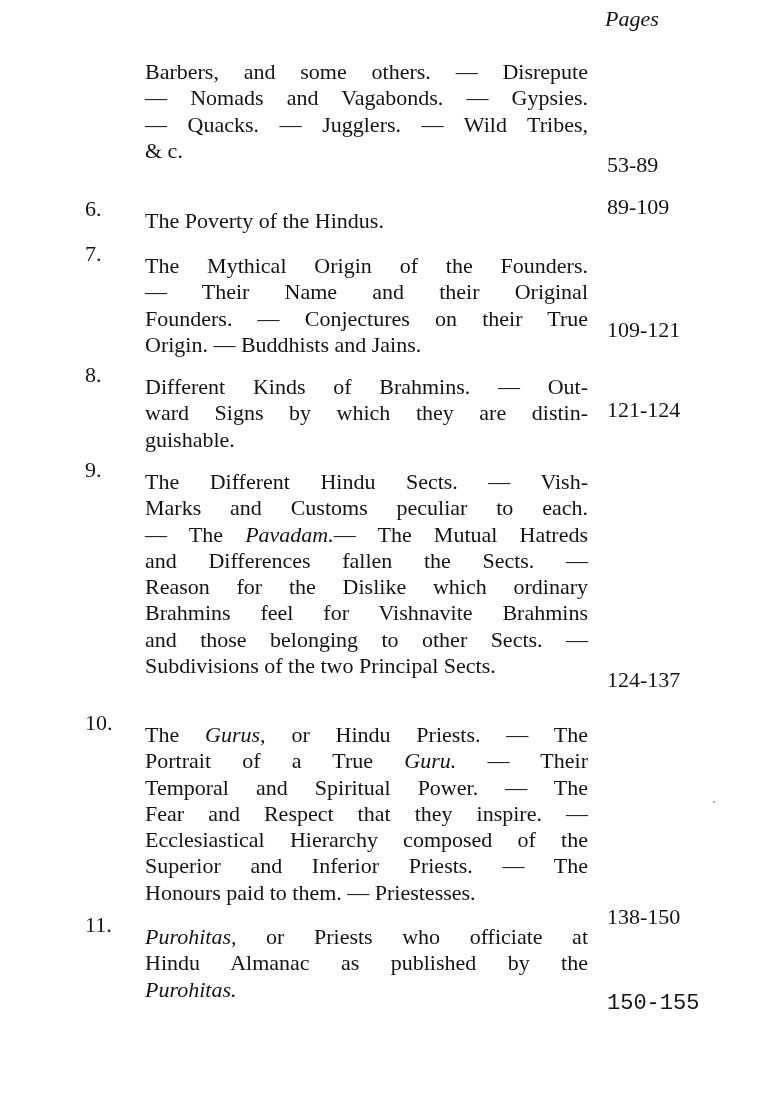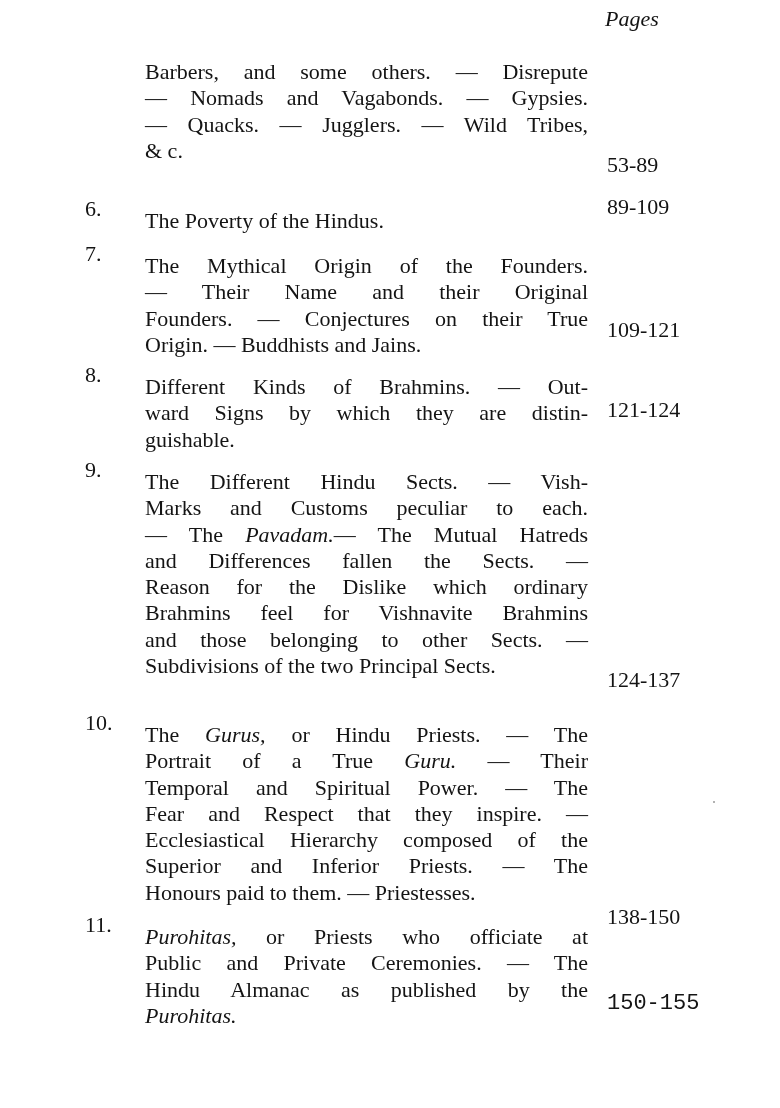--- a/index.html
+++ b/index.html
@@ -107,21 +107,20 @@
       <span class="line">Superior and Inferior Priests. — The</span>
       <span class="line last">Honours paid to them. — Priestesses.</span>
     </div>
     <div class="pg" style="top:158px;margin-top:36px;">138-150</div>
   </div>
 
   <div class="entry" style="top:912px;">
     <div class="num">11.</div>
     <div class="text">
       <span class="line"><span></span><span class="it">Purohitas,</span><span> or Priests who officiate at</span></span>
-      <span class="line">Public and Private Ceremonies. — The</span>
       <span class="line">Hindu Almanac as published by the</span>
       <span class="line last"><span></span><span class="it">Purohitas.</span><span></span></span>
     </div>
     <div class="pg" style="top:79px;font-family:Liberation Mono, monospace;">150-155</div>
   </div>
 
   <div class="speck"></div>
 </div>
 
 </body></html>

